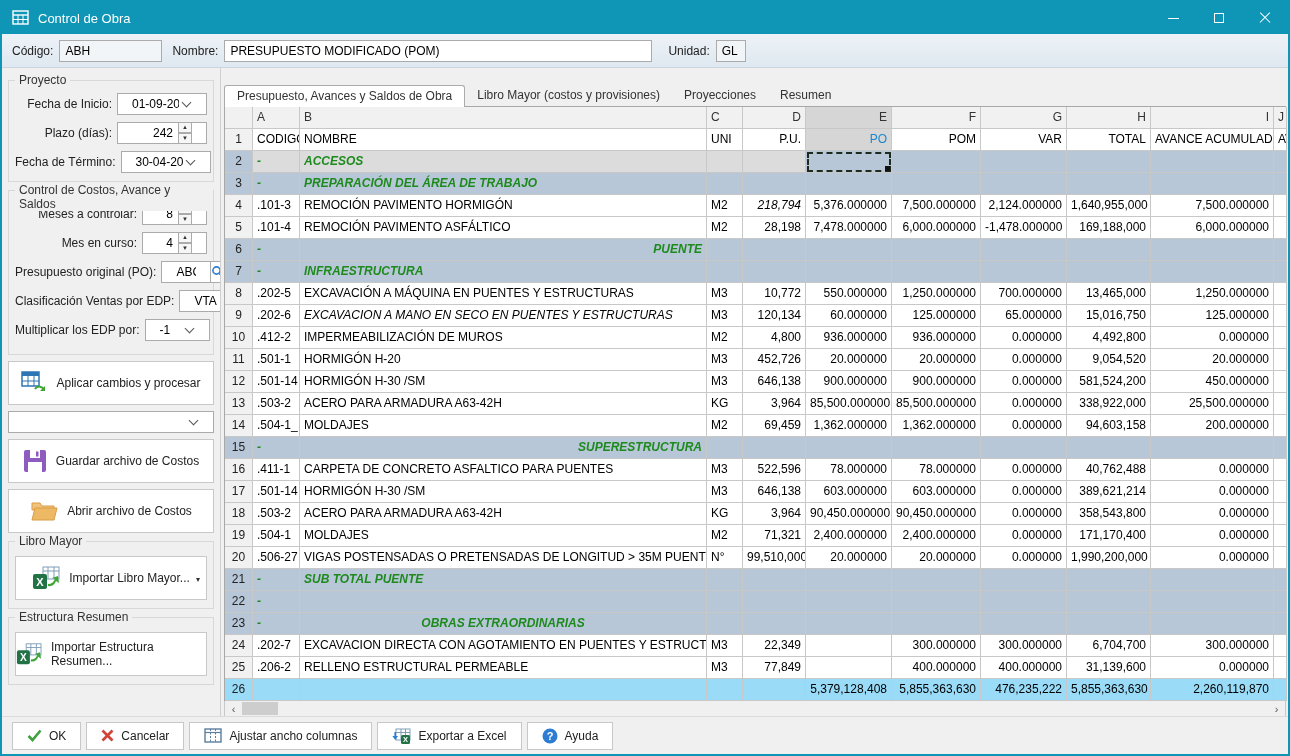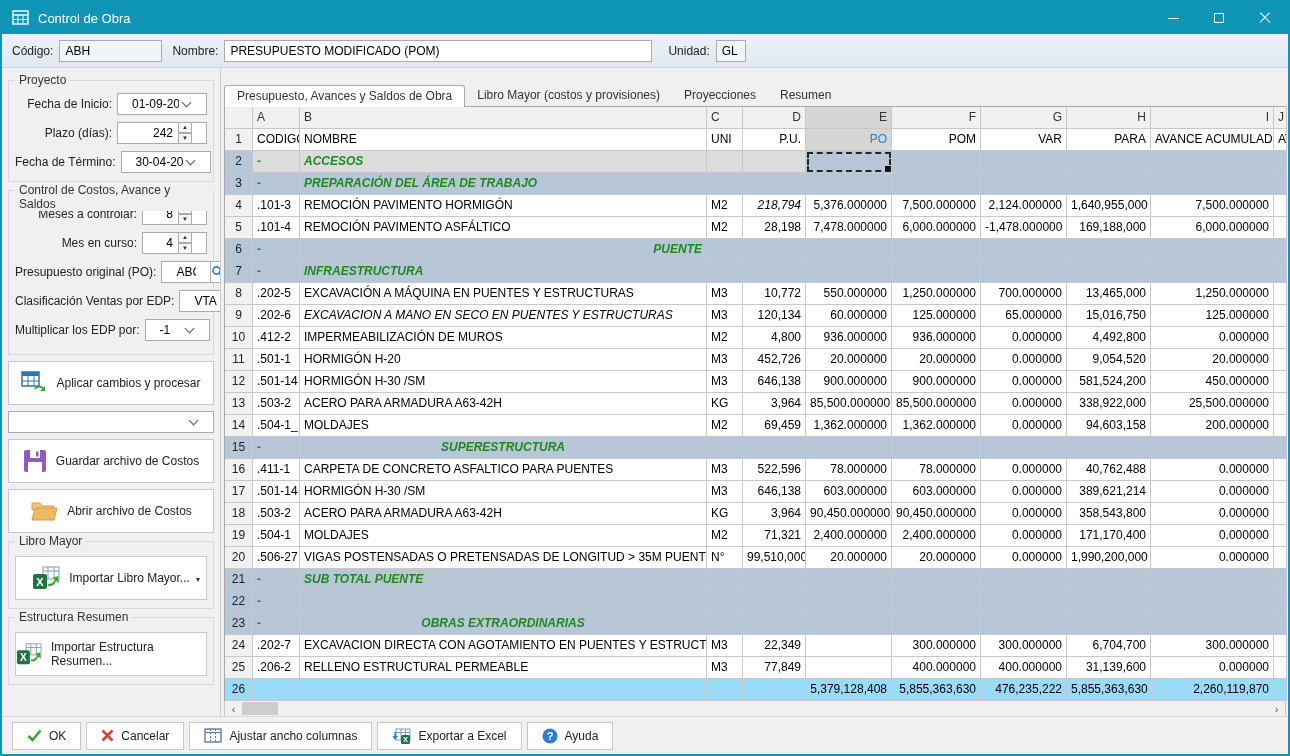--- a/index.html
+++ b/index.html
@@ -305,21 +305,21 @@
           </div>
           <div class="grow hdr">
             <div class="gcell c-num rownum" style="width: 28px; text-align: center;">1</div>
             <div class="gcell c-codigo" style="width: 47px; text-align: left;">CODIGO</div>
             <div class="gcell c-nombre" style="width: 407px; text-align: left;">NOMBRE</div>
             <div class="gcell c-uni" style="width: 36px; text-align: left;">UNI</div>
             <div class="gcell c-pu" style="width: 63px; text-align: right;">P.U.</div>
             <div class="gcell c-po hl po-blue" style="width: 86px; text-align: right;">PO</div>
             <div class="gcell c-pom" style="width: 89px; text-align: right;">POM</div>
             <div class="gcell c-var" style="width: 86px; text-align: right;">VAR</div>
-            <div class="gcell c-total" style="width: 84px; text-align: right;">PARA</div>
+            <div class="gcell c-total" style="width: 84px; text-align: right;">TOTAL</div>
             <div class="gcell c-avance" style="width: 123px; text-align: right;">AVANCE ACUMULADO</div>
             <div class="gcell c-j" style="width: 13px; text-align: left;">AVANCE</div>
           </div>
           <div class="grow section current">
             <div class="gcell c-num rownum" style="width: 28px; text-align: center;">2</div>
             <div class="gcell c-codigo curgray" style="width: 47px; text-align: left;">-</div>
             <div class="gcell c-nombre curgray" style="width: 407px; text-align: left;">ACCESOS</div>
             <div class="gcell c-uni curgray" style="width: 36px; text-align: left;"></div>
             <div class="gcell c-pu curgray" style="width: 63px; text-align: right;"></div>
             <div class="gcell c-po selcell" style="width: 86px; text-align: right;"></div>
@@ -481,21 +481,21 @@
             <div class="gcell c-po" style="width: 86px; text-align: right;">1,362.000000</div>
             <div class="gcell c-pom" style="width: 89px; text-align: right;">1,362.000000</div>
             <div class="gcell c-var" style="width: 86px; text-align: right;">0.000000</div>
             <div class="gcell c-total" style="width: 84px; text-align: right;">94,603,158</div>
             <div class="gcell c-avance" style="width: 123px; text-align: right;">200.000000</div>
             <div class="gcell c-j" style="width: 13px; text-align: left;"></div>
           </div>
           <div class="grow section">
             <div class="gcell c-num rownum" style="width: 28px; text-align: center;">15</div>
             <div class="gcell c-codigo" style="width: 47px; text-align: left;">-</div>
-            <div class="gcell c-nombre" style="width: 407px; text-align: center;">SUPERESTRUCTURA</div>
+            <div class="gcell c-nombre" style="width: 407px; text-align: right;">SUPERESTRUCTURA</div>
             <div class="gcell c-uni" style="width: 36px; text-align: left;"></div>
             <div class="gcell c-pu" style="width: 63px; text-align: right;"></div>
             <div class="gcell c-po" style="width: 86px; text-align: right;"></div>
             <div class="gcell c-pom" style="width: 89px; text-align: right;"></div>
             <div class="gcell c-var" style="width: 86px; text-align: right;"></div>
             <div class="gcell c-total" style="width: 84px; text-align: right;"></div>
             <div class="gcell c-avance" style="width: 123px; text-align: right;"></div>
             <div class="gcell c-j" style="width: 13px; text-align: left;"></div>
           </div>
           <div class="grow item">

